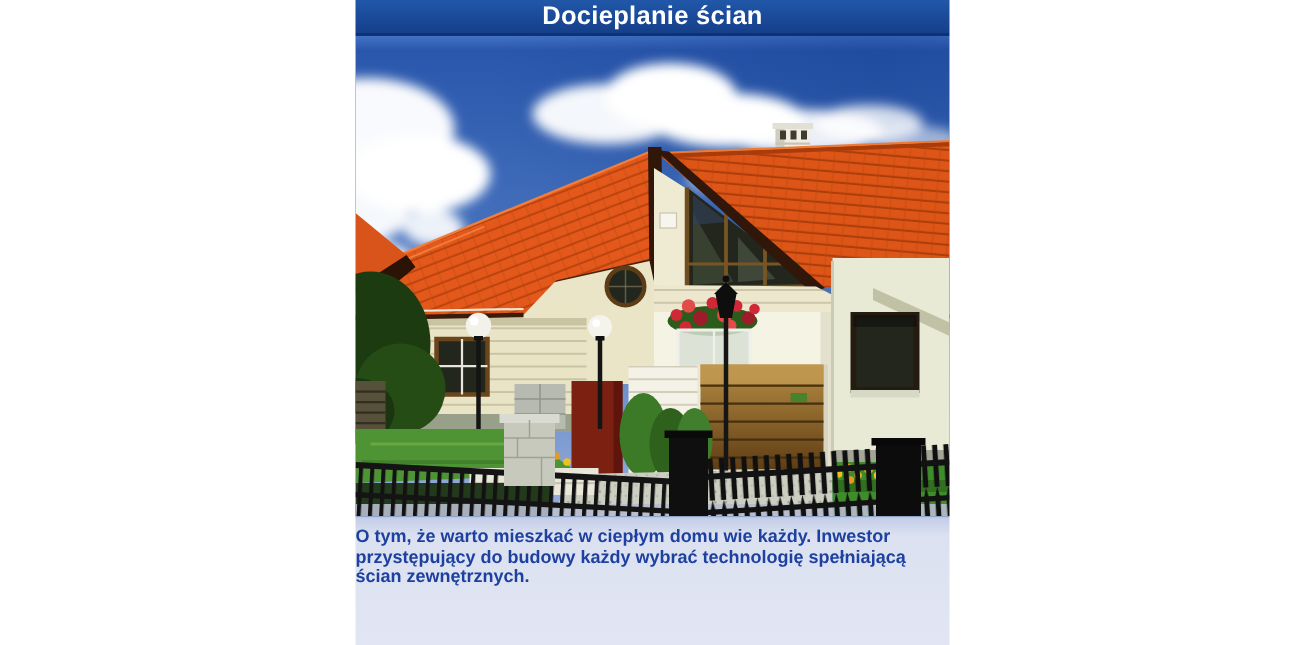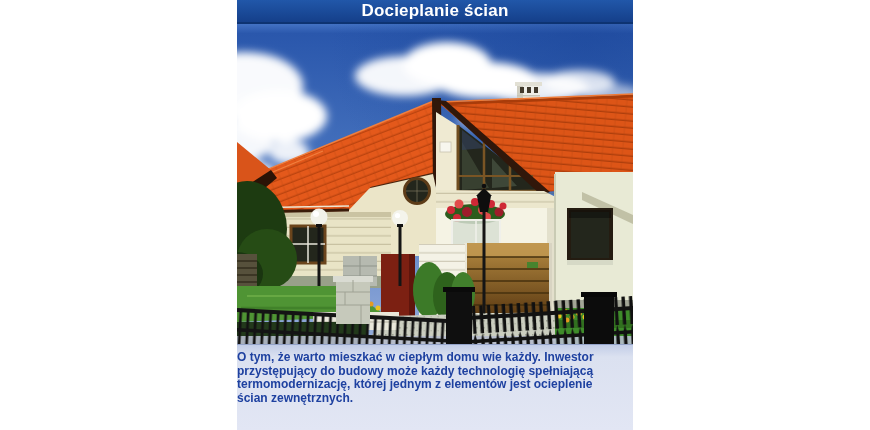--- a/index.html
+++ b/index.html
@@ -298,19 +298,18 @@
             <line x1="116" y1="256" x2="116" y2="268" stroke="#9fa294" stroke-width="1"></line>
             <line x1="108" y1="268" x2="108" y2="281" stroke="#9fa294" stroke-width="1"></line>
             <line x1="124" y1="281" x2="124" y2="300" stroke="#9fa294" stroke-width="1"></line>
           </g>
         </g>
       </svg>
     </div>
 
     <div class="caption">
       <div class="cap-line">O tym, że warto mieszkać w ciepłym domu wie każdy. Inwestor</div>
-      <div class="cap-line">przystępujący do budowy może każdy technologię spełniającą</div>
-      <div class="cap-line">termomodernizację, której jednym z elementów jest ocieplenie</div>
+      <div class="cap-line">przystępujący do budowy każdy wybrać technologię spełniającą</div>
       <div class="cap-line">ścian zewnętrznych.</div>
     </div>
 
   </div>
 </div>
 
 </body></html>

